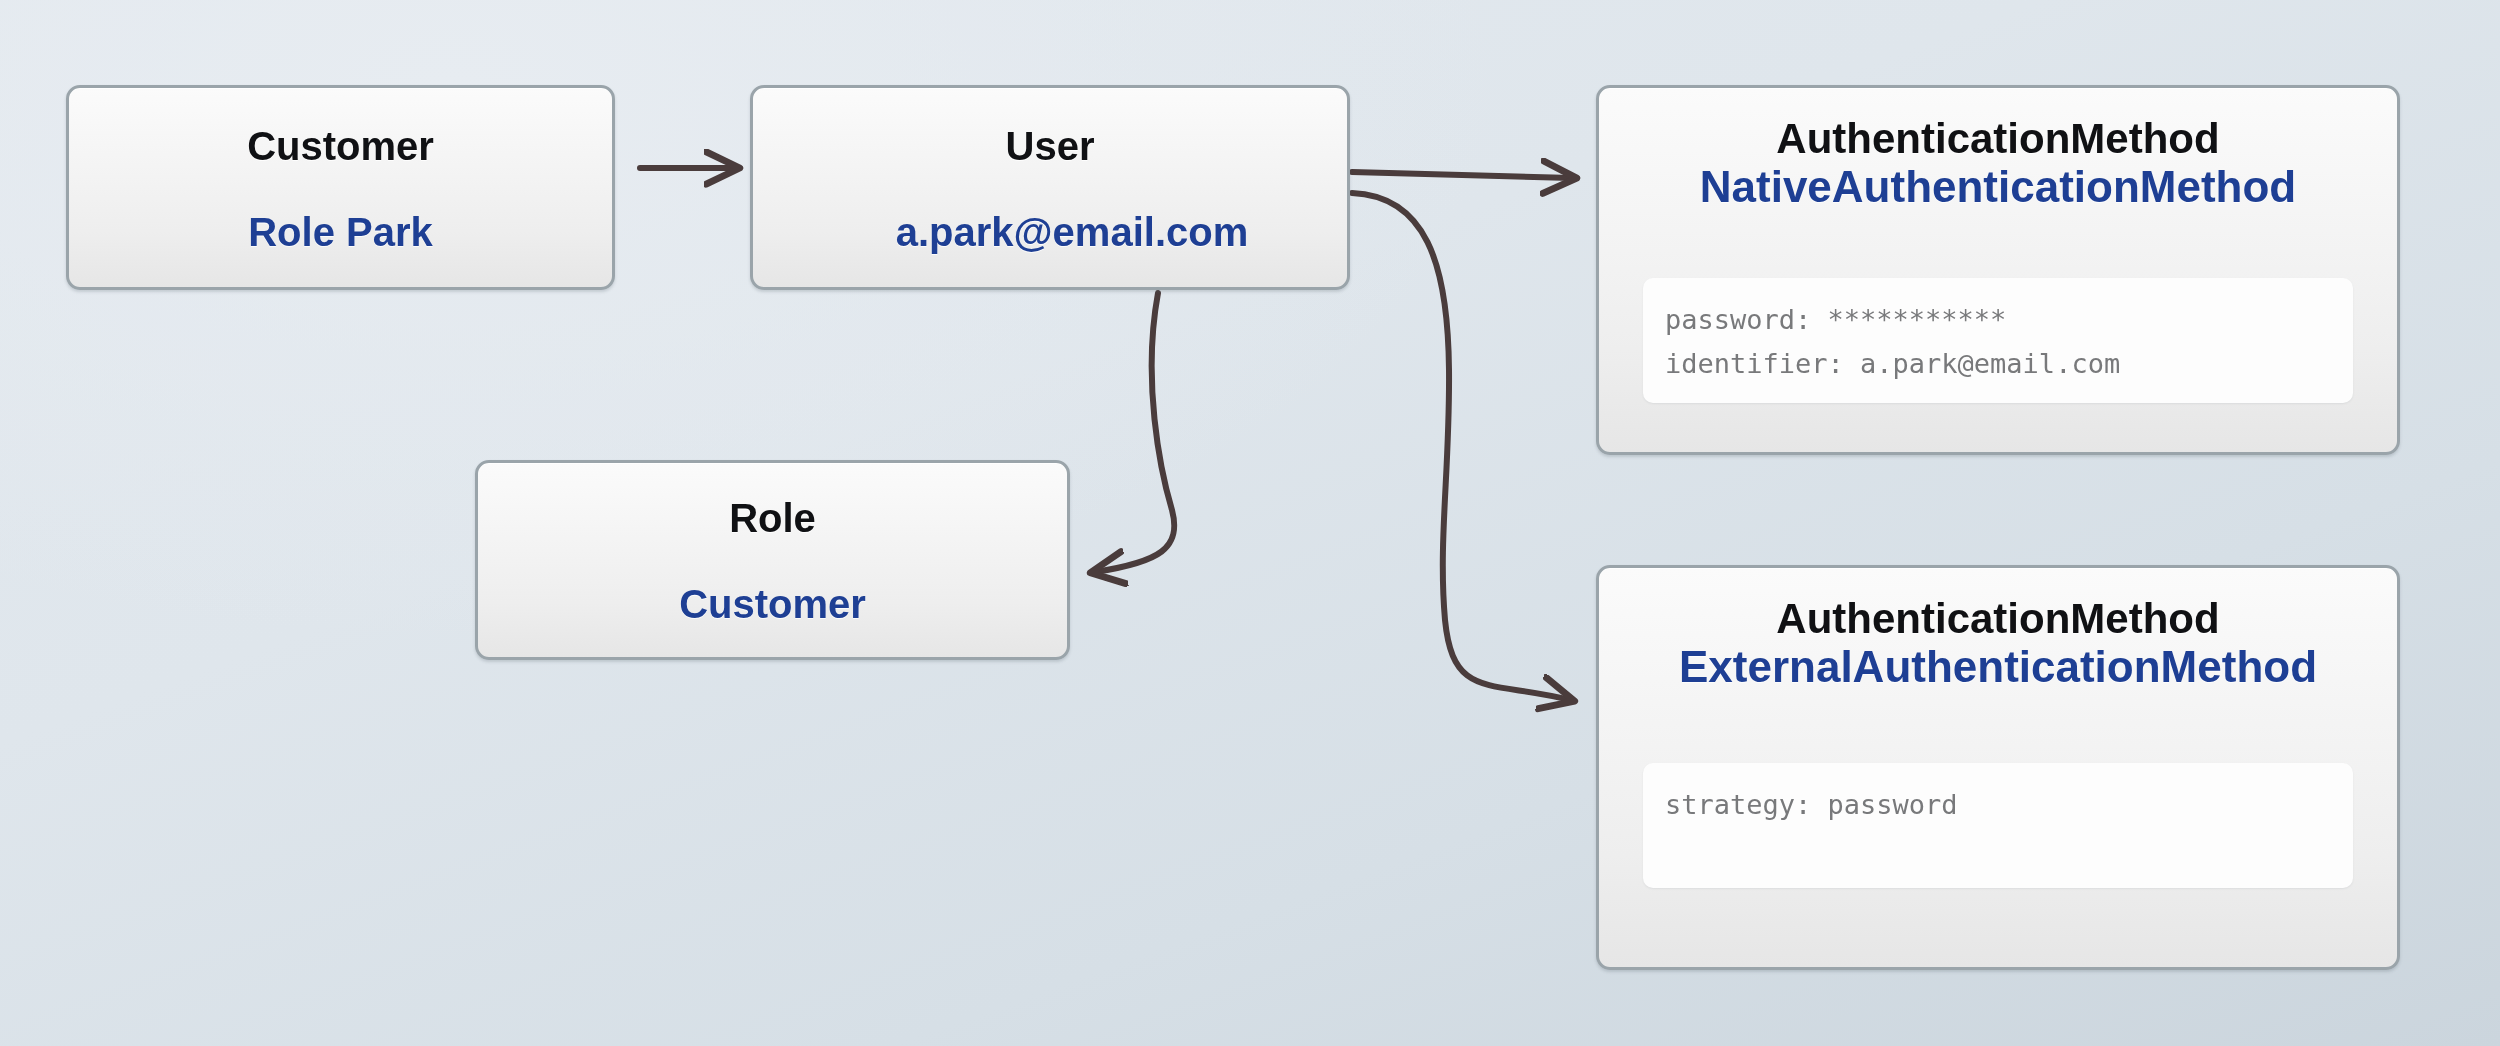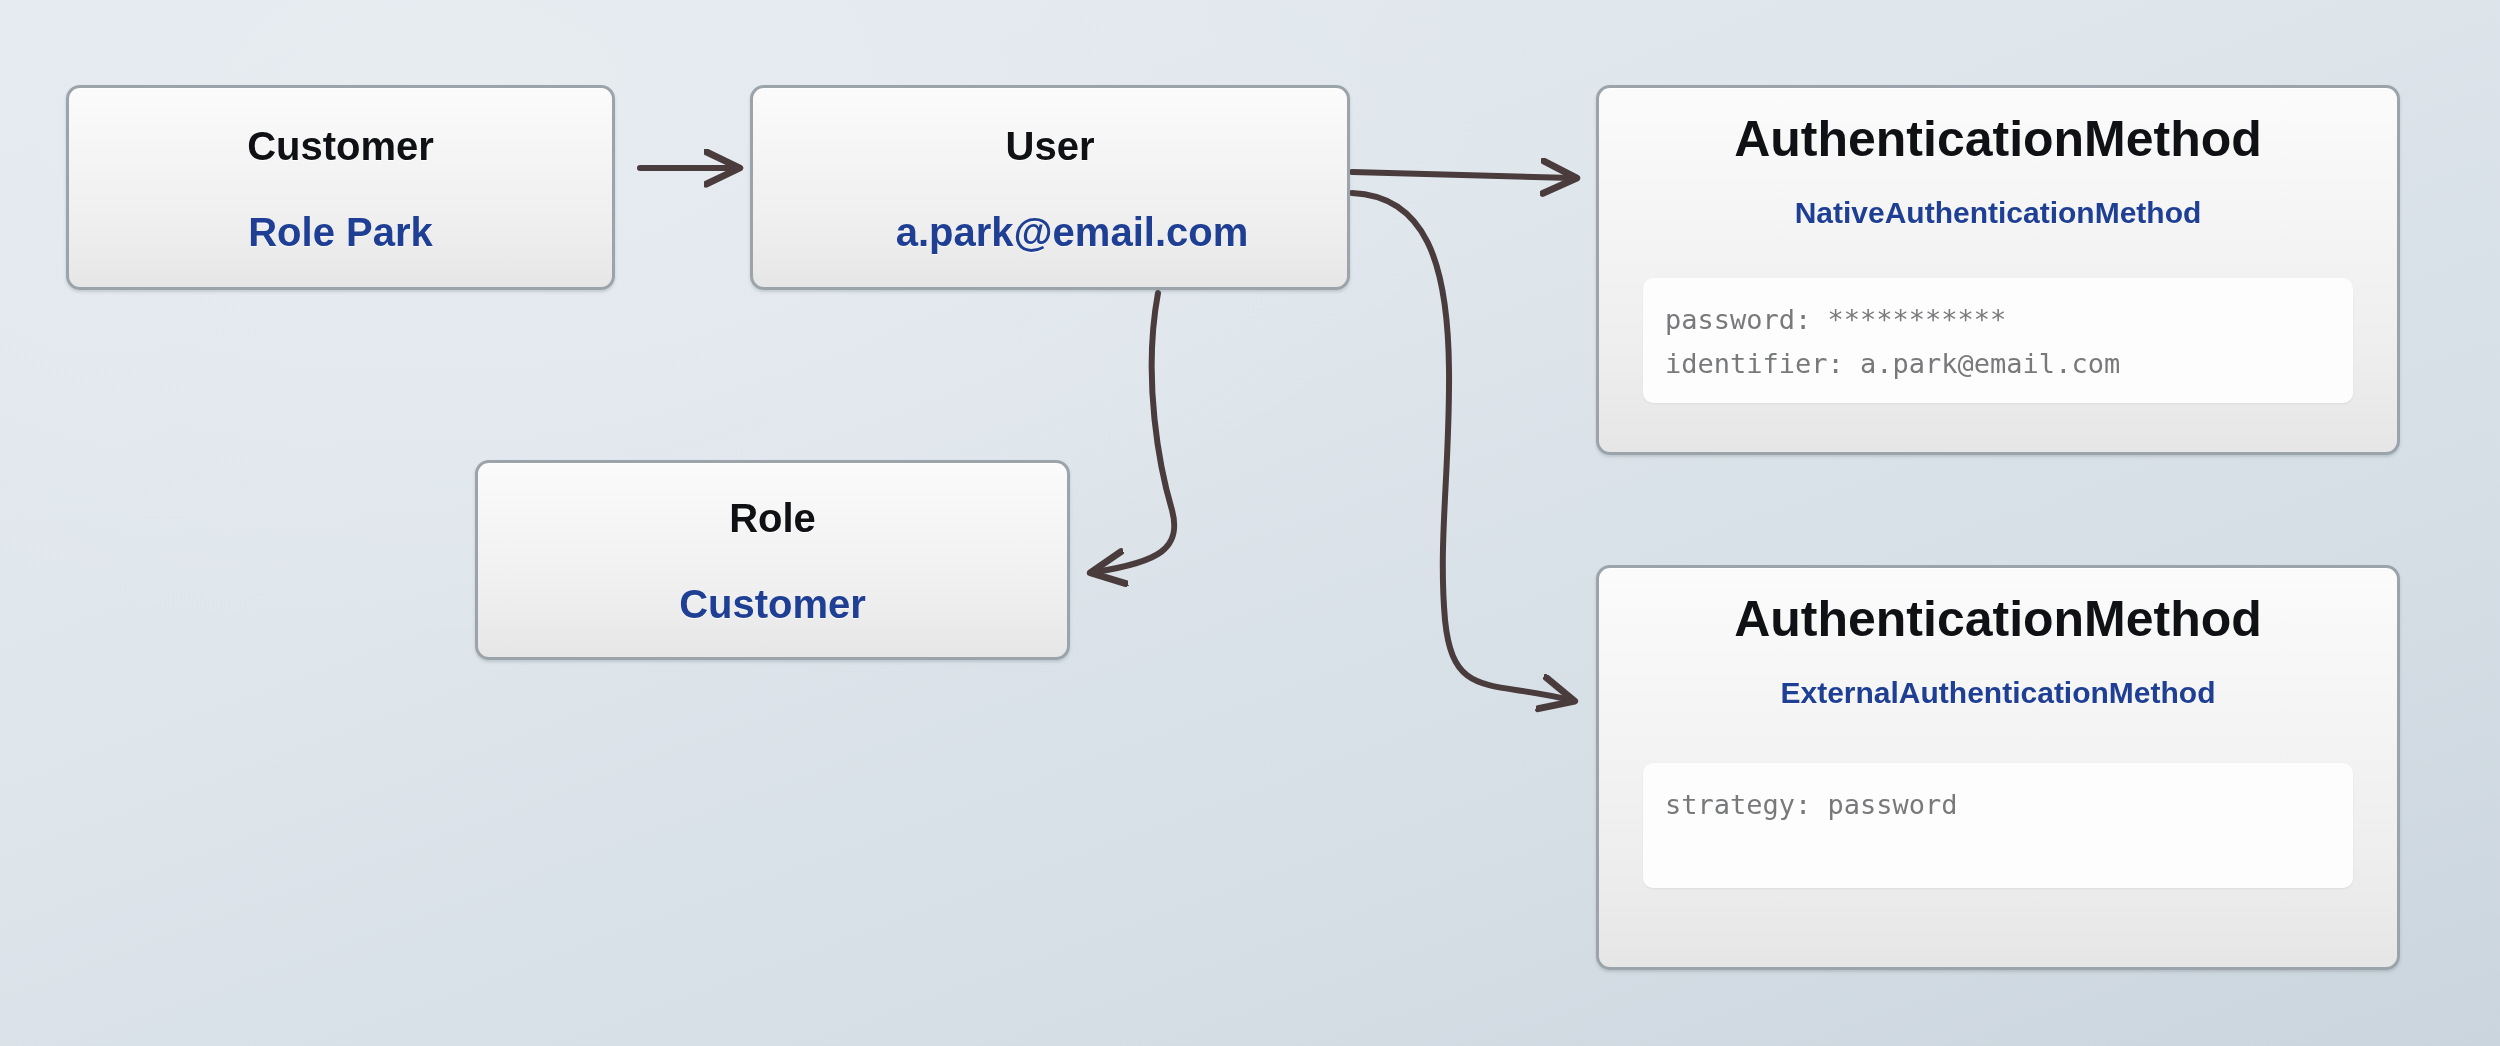--- a/index.html
+++ b/index.html
@@ -42,22 +42,22 @@
   #node-user{left:750px;top:85px;width:600px;height:205px;}
   #node-user .title{margin-top:36px;}
   #node-user .value{margin-top:42px;padding-left:44px;}
 
   #node-role{left:475px;top:460px;width:595px;height:200px;}
   #node-role .title{margin-top:33px;}
   #node-role .value{margin-top:42px;}
 
   
   .panel{left:1596px;width:804px;}
-  .panel .title{font-size:50px;line-height:46px;margin-top:28px;}
-  .panel .value{font-size:30px;line-height:50px;margin-top:26px;}
+  .panel .title{font-size:42px;line-height:46px;margin-top:28px;}
+  .panel .value{font-size:44px;line-height:50px;}
   .codebox{
     position:absolute;left:44px;right:44px;
     background:#fdfdfd;
     border-radius:10px;
     padding:20px 22px 22px 22px;
     box-sizing:border-box;
     box-shadow:0 1px 2px rgba(90,100,110,0.10);
   }
   .codeline{
     font-family:"DejaVu Sans Mono", monospace;

